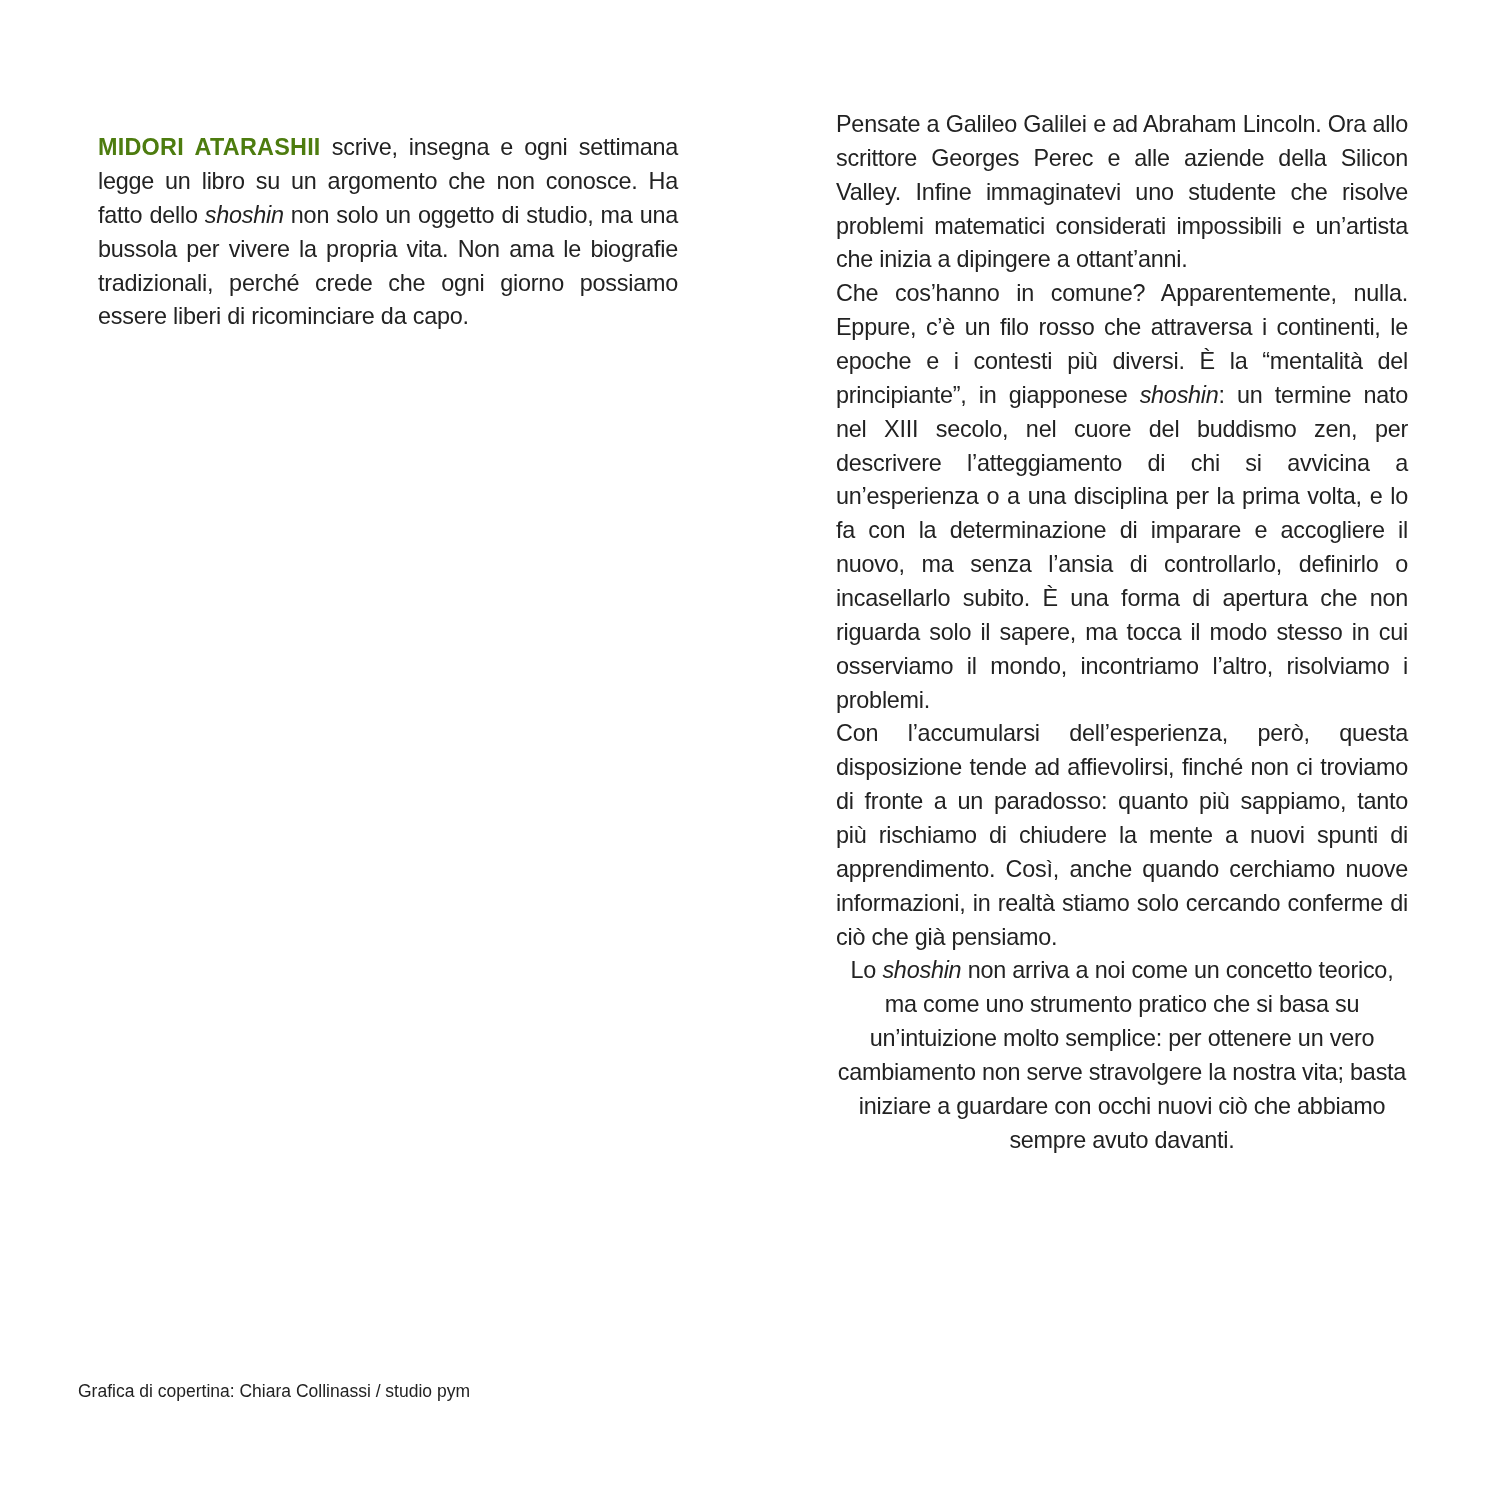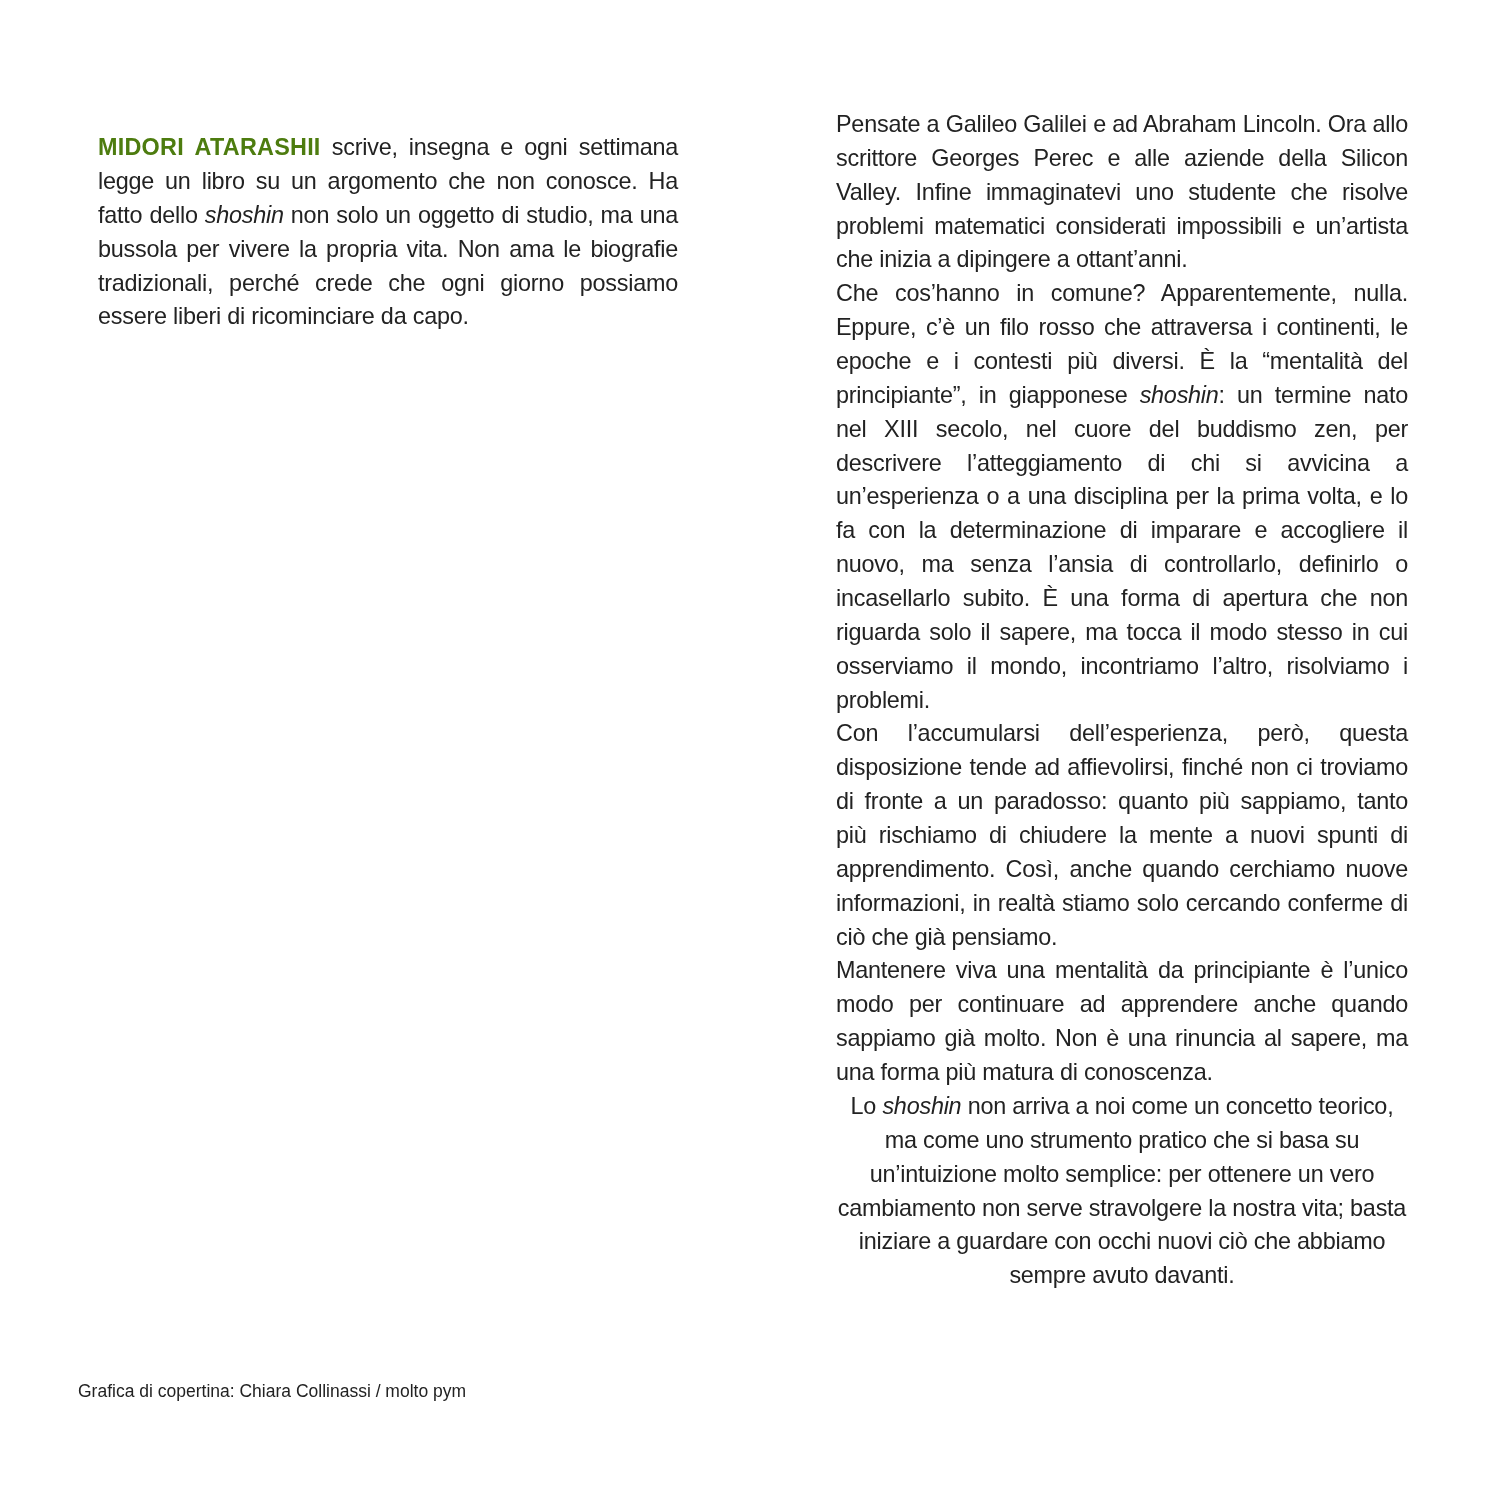--- a/index.html
+++ b/index.html
@@ -78,21 +78,20 @@
 <div class="page">
 
   <div class="col-left">
     <p class="bio"><span class="author-name">MIDORI ATARASHII</span><span> scrive, insegna e ogni settimana legge un libro su un argomento che non conosce. Ha fatto dello </span><em>shoshin</em><span> non solo un oggetto di studio, ma una bussola per vivere la propria vita. Non ama le biografie tradizionali, perché crede che ogni giorno possiamo essere liberi di ricominciare da capo.</span></p>
   </div>
 
   <div class="col-right body-text">
     <p>Pensate a Galileo Galilei e ad Abraham Lincoln. Ora allo scrittore Georges Perec e alle aziende della Silicon Valley. Infine immaginatevi uno studente che risolve problemi matematici considerati impossibili e un’artista che inizia a dipingere a ottant’anni.</p>
     <p><span>Che cos’hanno in comune? Apparentemente, nulla. Eppure, c’è un filo rosso che attraversa i continenti, le epoche e i contesti più diversi. È la “mentalità del principiante”, in giapponese </span><em>shoshin</em><span>: un termine nato nel XIII secolo, nel cuore del buddismo zen, per descrivere l’atteggiamento di chi si avvicina a un’esperienza o a una disciplina per la prima volta, e lo fa con la determinazione di imparare e accogliere il nuovo, ma senza l’ansia di controllarlo, definirlo o incasellarlo subito. È una forma di apertura che non riguarda solo il sapere, ma tocca il modo stesso in cui osserviamo il mondo, incontriamo l’altro, risolviamo i problemi.</span></p>
     <p>Con l’accumularsi dell’esperienza, però, questa disposizione tende ad affievolirsi, finché non ci troviamo di fronte a un paradosso: quanto più sappiamo, tanto più rischiamo di chiudere la mente a nuovi spunti di apprendimento. Così, anche quando cerchiamo nuove informazioni, in realtà stiamo solo cercando conferme di ciò che già pensiamo.</p>
-    <p>Mantenere viva una mentalità da principiante è l’unico modo per continuare ad apprendere anche quando sappiamo già molto. Non è una rinuncia al sapere, ma una forma più matura di conoscenza.</p>
     <p><span>Lo </span><em>shoshin</em><span> non arriva a noi come un concetto teorico, ma come uno strumento pratico che si basa su un’intuizione molto semplice: per ottenere un vero cambiamento non serve stravolgere la nostra vita; basta iniziare a guardare con occhi nuovi ciò che abbiamo sempre avuto davanti.</span></p>
   </div>
 
   <div class="colophon">
-    <div>Grafica di copertina: Chiara Collinassi / molto pym</div>
+    <div>Grafica di copertina: Chiara Collinassi / studio pym</div>
   </div>
 
 </div>
 
 </body></html>

